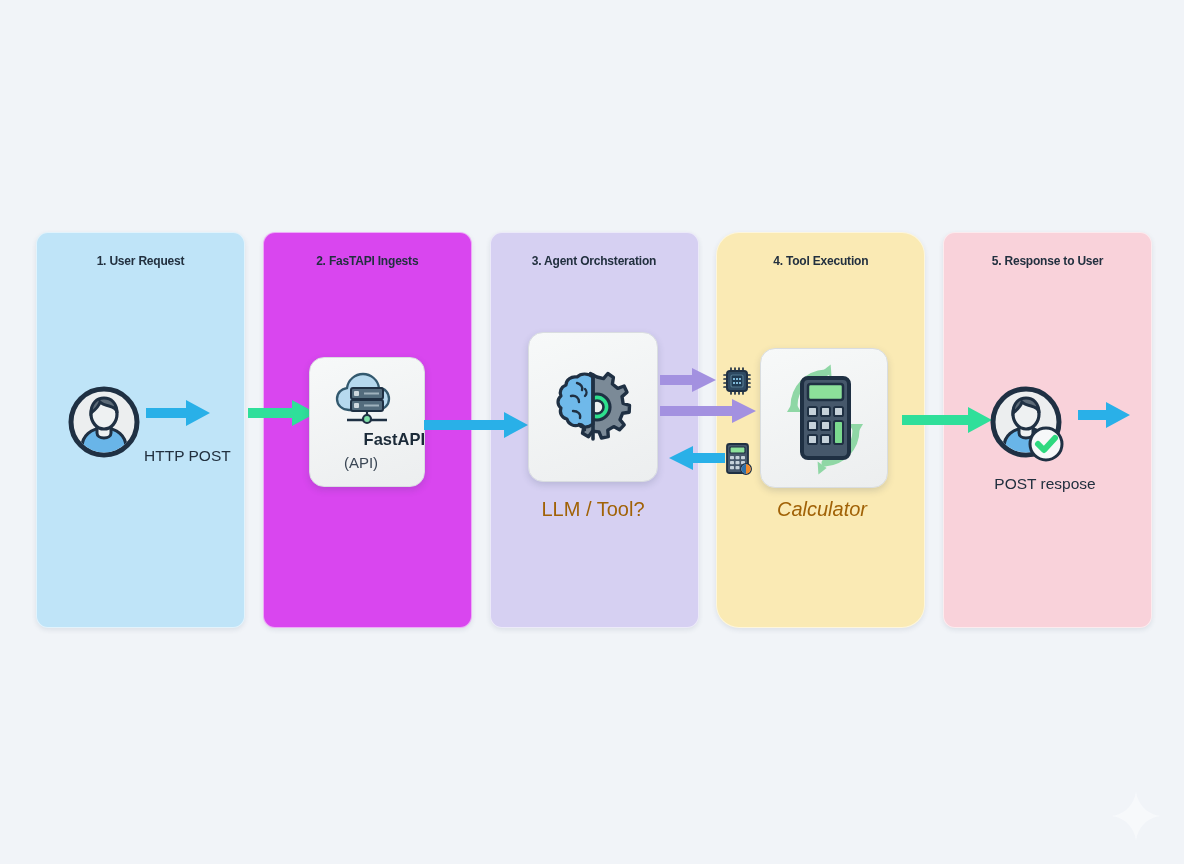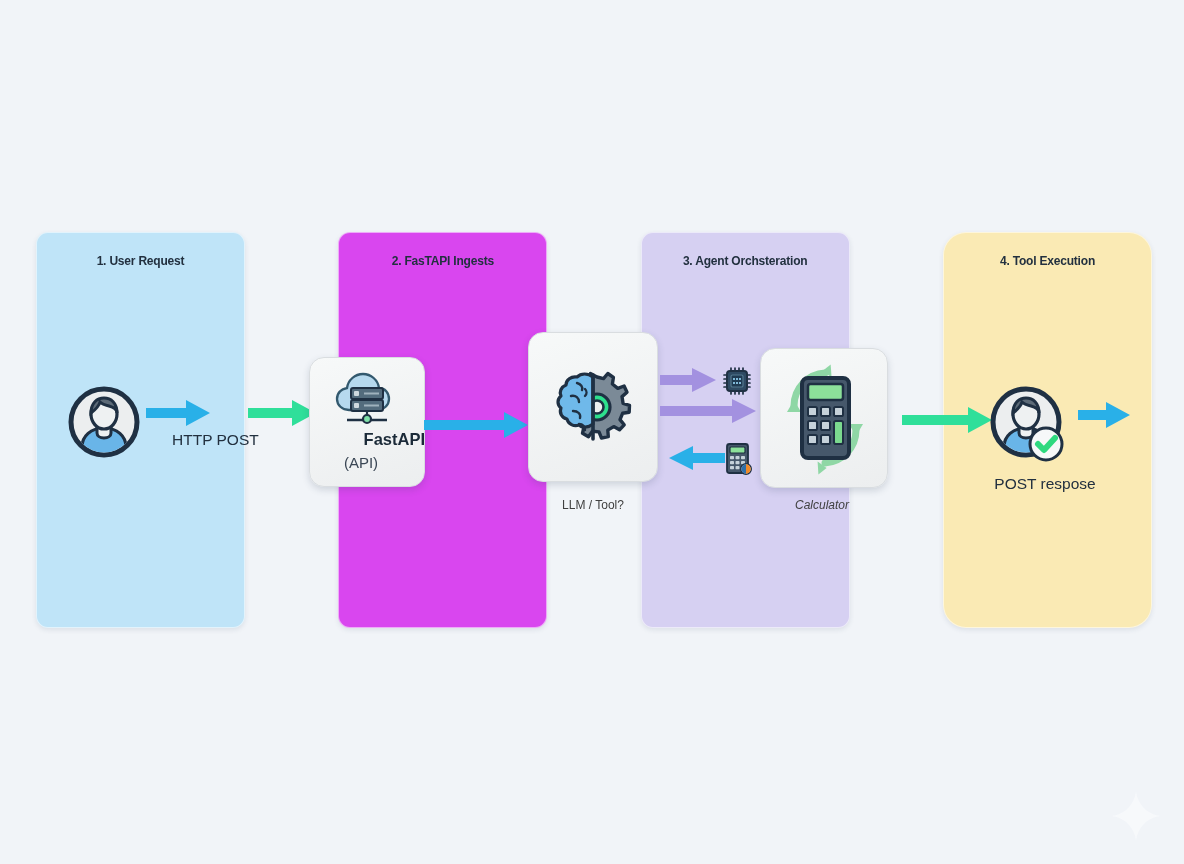--- a/index.html
+++ b/index.html
@@ -46,22 +46,22 @@
     position:absolute;
     background:linear-gradient(160deg,#f7f9f9 0%,#eceeef 100%);
     border:1px solid #d9dde0;
     border-radius:15px;
     box-shadow:0 3px 7px rgba(40,60,90,.17);
   }
   .card-caption {
     position:absolute;
     left:0; right:0;
     text-align:center;
-    font-size:12px;
-    color:#404040;
+    font-size:20px;
+    color:#a16207;
   }
 
   
   .plain-label {
     position:absolute;
     font-size:15.5px;
     color:#22303f;
     white-space:nowrap;
   }
   .card-name {
@@ -110,38 +110,41 @@
   </div>
 
   <div class="panel" style="background:#d6d0f2;">
     <div class="panel-title">3. Agent Orchsteration</div>
   </div>
 
   <div class="panel" style="background:#faeab4;border-radius:23px;">
     <div class="panel-title">4. Tool Execution</div>
   </div>
 
+  <div class="panel" style="background:#f9d2da;">
+    <div class="panel-title">5. Response to User</div>
+  </div>
 
 </div>
 
 <div class="icon" style="left:68px; top:386px; width:72px; height:72px;">
   <svg viewBox="0 0 72 72" width="72" height="72">
     <circle cx="36" cy="36" r="33" fill="#eceeef" stroke="#1f3043" stroke-width="5"></circle>
     <clipPath id="clipAv1">
         <circle cx="36" cy="36" r="30.5"></circle>
       </clipPath>
     <g clip-path="url(#clipAv1)">
       <path d="M36 42c-13 0-22 8-22 19v13h44V61c0-11-9-19-22-19z" fill="#69b5e8" stroke="#1f3043" stroke-width="3.2"></path>
       <path d="M29 36h14v11c0 3-3 5-7 5s-7-2-7-5V36z" fill="#eef1f2" stroke="#1f3043" stroke-width="3"></path>
       <ellipse cx="36" cy="28" rx="13" ry="15" fill="#eef1f2" stroke="#1f3043" stroke-width="3.2"></ellipse>
       <path d="M23 27c0-10 6-15 13-15s13 5 13 15c0-4-4-6-8-7-4-1-7-2-9-4-1 4-5 8-9 11z" fill="#5d6b78" stroke="#1f3043" stroke-width="3"></path>
     </g>
   </svg>
 </div>
-<div class="plain-label" style="left:144px; top:431px;margin-left:28px;">HTTP POST</div>
+<div class="plain-label" style="left:144px; top:447px;">HTTP POST</div>
 
 <svg class="arrow" style="left:146px; top:398px;" width="64" height="30" viewBox="0 0 64 30">
   <path d="M0 10h40V2l24 13-24 13v-8H0z" fill="#29b0e8"></path>
 </svg>
 
 <svg class="arrow" style="left:248px; top:398px;" width="68" height="30" viewBox="0 0 68 30">
   <path d="M0 10h44V2l24 13-24 13v-8H0z" fill="#2fdf9a"></path>
 </svg>
 
 <div class="card" style="left:309px; top:357px; width:116px; height:130px;">

